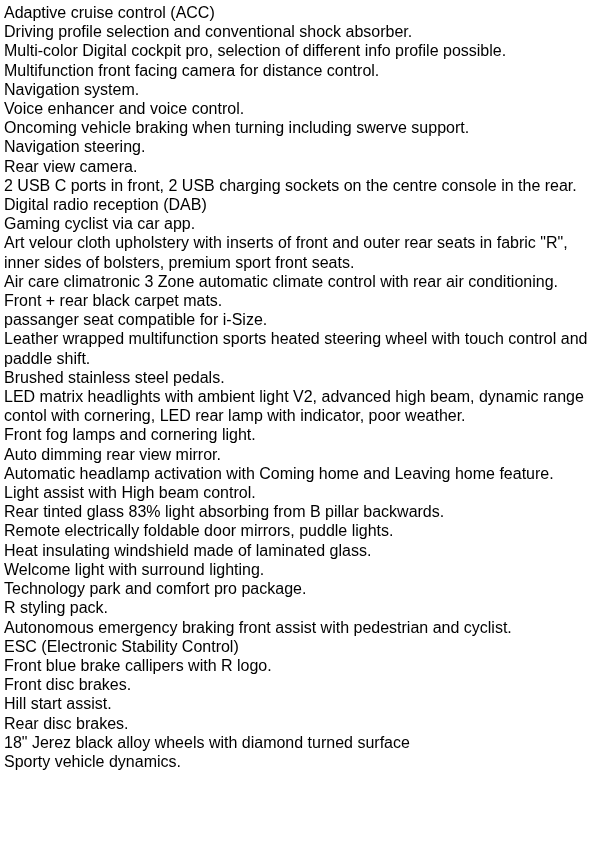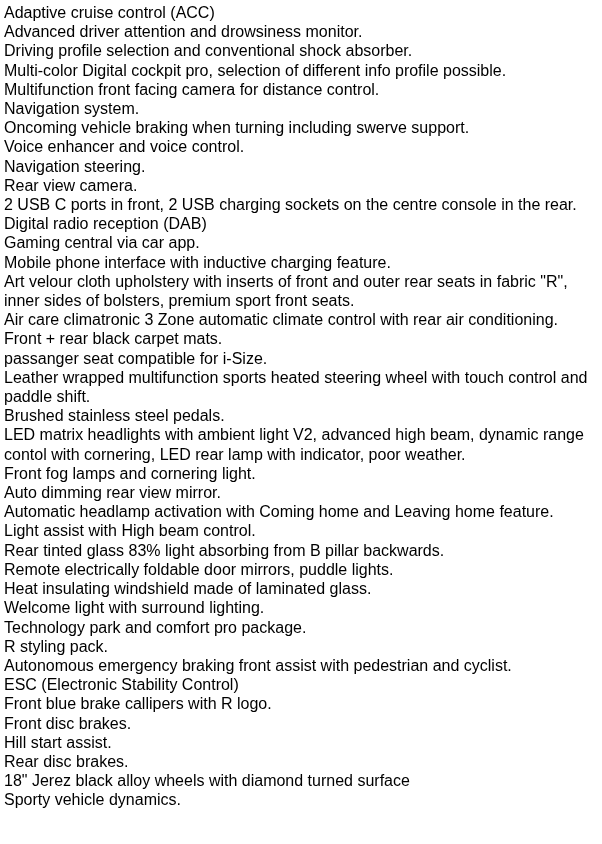--- a/index.html
+++ b/index.html
@@ -25,33 +25,31 @@
   .feature-line {
     white-space: normal;
     word-wrap: break-word;
   }
 </style>
 </head>
 <body>
 
 <div class="feature-list">
     <div class="feature-line">Adaptive cruise control (ACC)</div>
-    <div class="feature-line">Advanced driver attention and drowsiness monitor.</div>
     <div class="feature-line">Driving profile selection and conventional shock absorber.</div>
     <div class="feature-line">Multi-color Digital cockpit pro, selection of different info profile possible.</div>
     <div class="feature-line">Multifunction front facing camera for distance control.</div>
     <div class="feature-line">Navigation system.</div>
+    <div class="feature-line">Voice enhancer and voice control.</div>
     <div class="feature-line">Oncoming vehicle braking when turning including swerve support.</div>
-    <div class="feature-line">Voice enhancer and voice control.</div>
     <div class="feature-line">Navigation steering.</div>
     <div class="feature-line">Rear view camera.</div>
     <div class="feature-line">2 USB C ports in front, 2 USB charging sockets on the centre console in the rear.</div>
     <div class="feature-line">Digital radio reception (DAB)</div>
-    <div class="feature-line">Gaming central via car app.</div>
-    <div class="feature-line">Mobile phone interface with inductive charging feature.</div>
+    <div class="feature-line">Gaming cyclist via car app.</div>
     <div class="feature-line">Art velour cloth upholstery with inserts of front and outer rear seats in fabric "R", inner sides of bolsters, premium sport front seats.</div>
     <div class="feature-line">Air care climatronic 3 Zone automatic climate control with rear air conditioning.</div>
     <div class="feature-line">Front + rear black carpet mats.</div>
     <div class="feature-line">passanger seat compatible for i-Size.</div>
     <div class="feature-line">Leather wrapped multifunction sports heated steering wheel with touch control and paddle shift.</div>
     <div class="feature-line">Brushed stainless steel pedals.</div>
     <div class="feature-line">LED matrix headlights with ambient light V2, advanced high beam, dynamic range contol with cornering, LED rear lamp with indicator, poor weather.</div>
     <div class="feature-line">Front fog lamps and cornering light.</div>
     <div class="feature-line">Auto dimming rear view mirror.</div>
     <div class="feature-line">Automatic headlamp activation with Coming home and Leaving home feature.</div>

